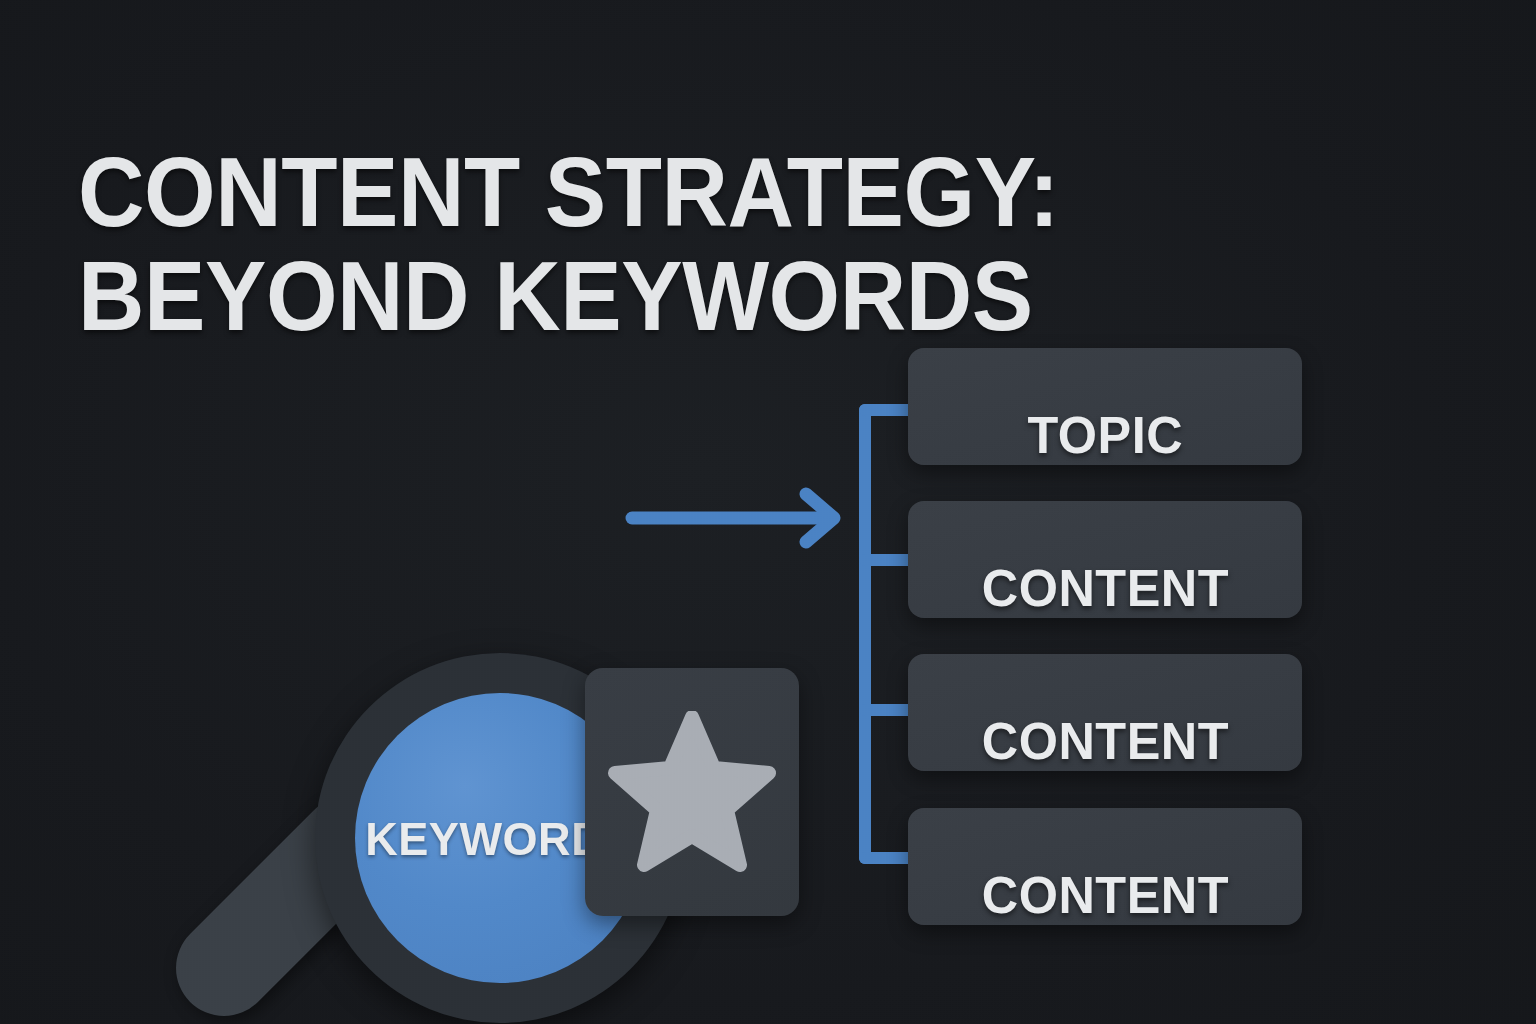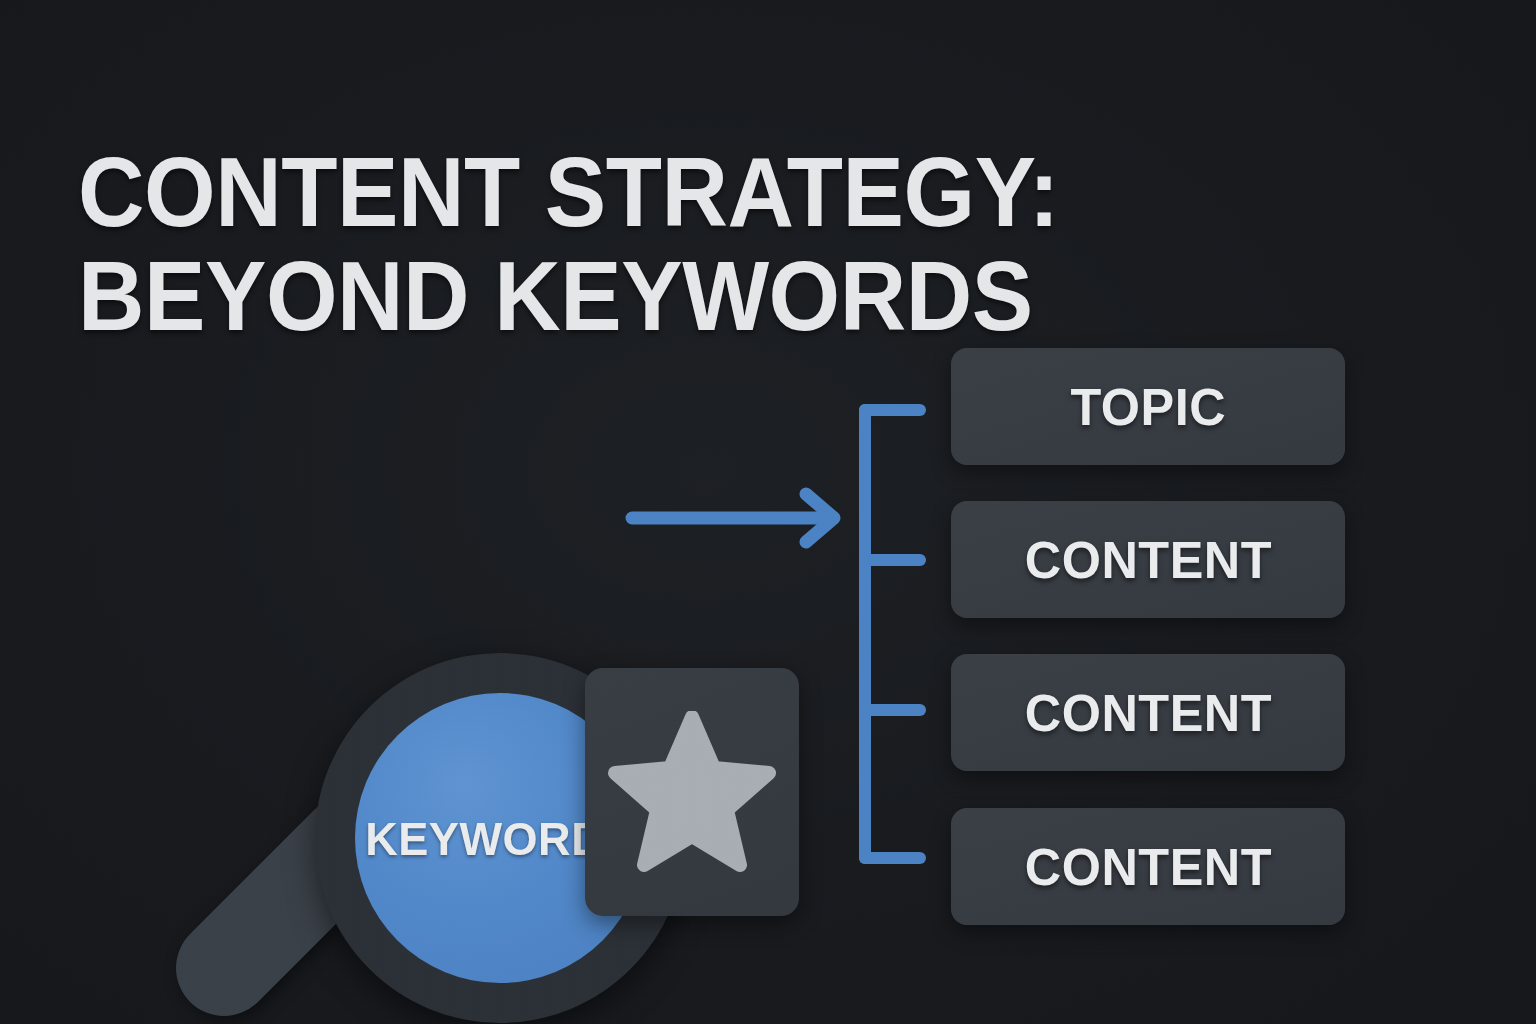--- a/index.html
+++ b/index.html
@@ -128,27 +128,27 @@
 
   
   #arrow { position: absolute; left: 620px; top: 480px; }
 
   
   #bracket { position: absolute; left: 848px; top: 390px; }
 
   
   .node-box {
     position: absolute;
-    left: 951px;
+    left: 908px;
     width: 394px;
     height: 117px;
     background: linear-gradient(165deg, #3a3f46 0%, #343940 100%);
     border-radius: 16px;
     display: flex;
-    align-items: center;
+    align-items: flex-end;
     justify-content: center;
     box-shadow: 0 8px 20px rgba(0,0,0,.40);
   }
   .node-box .node-label {
     color: #e9ebed;
     font-size: 52px;
     font-weight: 700;
     letter-spacing: 0.5px;
     transform: scaleX(0.97);
     text-shadow: 0 3px 5px rgba(0,0,0,.5);

